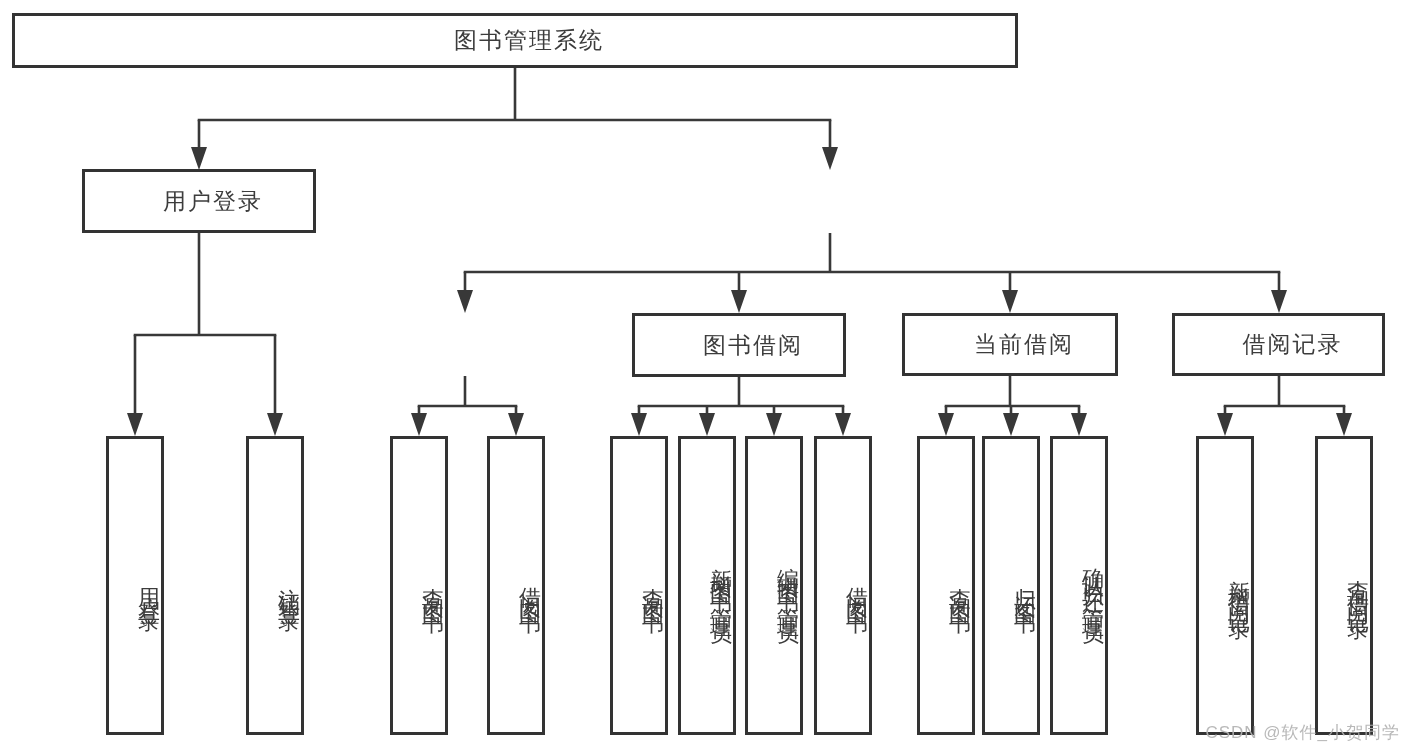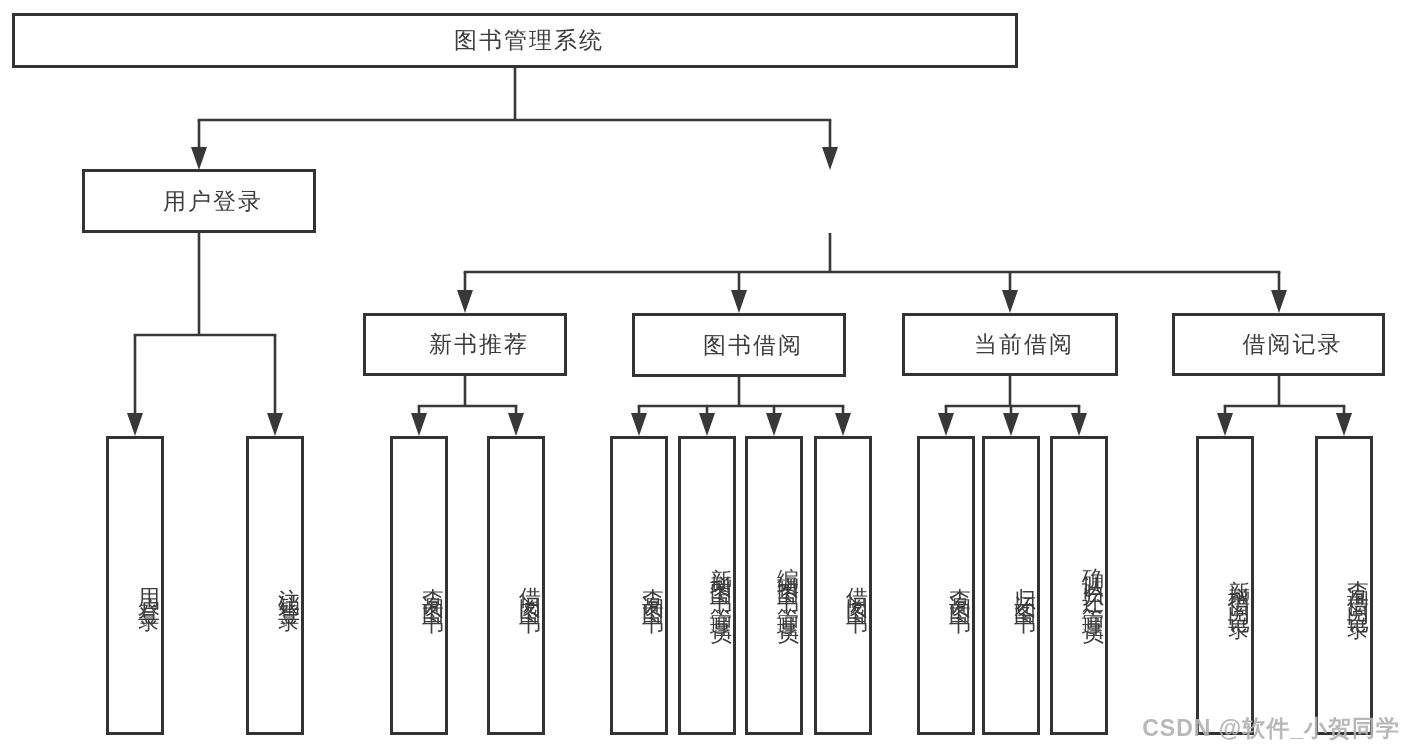--- a/index.html
+++ b/index.html
@@ -30,21 +30,21 @@
   .n-cborrow{left:902px; top:313px; width:216px; height:63px;}
   .n-brecord{left:1172px;top:313px; width:213px; height:63px;}
   
   .lf-a1{left:106px;} .lf-a2{left:246px;}
   .lf-b1{left:390px;} .lf-b2{left:487px;}
   .lf-c1{left:610px;} .lf-c2{left:678px;} .lf-c3{left:745px;} .lf-c4{left:814px;}
   .lf-d1{left:917px;} .lf-d2{left:982px;} .lf-d3{left:1050px;}
   .lf-e1{left:1196px;} .lf-e2{left:1315px;}
   .watermark{
     position:absolute;right:5px;bottom:3px;z-index:10;
-    font-size:23px;color:rgba(178,178,178,0.92);letter-spacing:1px;font-weight:bold;
+    font-size:17px;color:rgba(178,178,178,0.92);letter-spacing:1px;
   }
 </style>
 </head>
 <body>
 
 <div class="stage">
 
   <svg id="wires" viewBox="0 0 1405 747" xmlns="http://www.w3.org/2000/svg">
       <line x1="515" y1="68" x2="515" y2="120" stroke="#383838" stroke-width="2.6"></line>
       <line x1="197.7" y1="120" x2="831.3" y2="120" stroke="#383838" stroke-width="2.6"></line>
@@ -101,23 +101,20 @@
     </svg>
 
   <div class="node n-root">
     <span>图书管理系统</span>
   </div>
 
   <div class="node n-login">
     <span>用户登录</span>
   </div>
 
-  <div class="node n-newbook">
-    <span>新书推荐</span>
-  </div>
   <div class="node n-bborrow">
     <span>图书借阅</span>
   </div>
   <div class="node n-cborrow">
     <span>当前借阅</span>
   </div>
   <div class="node n-brecord">
     <span>借阅记录</span>
   </div>
 

